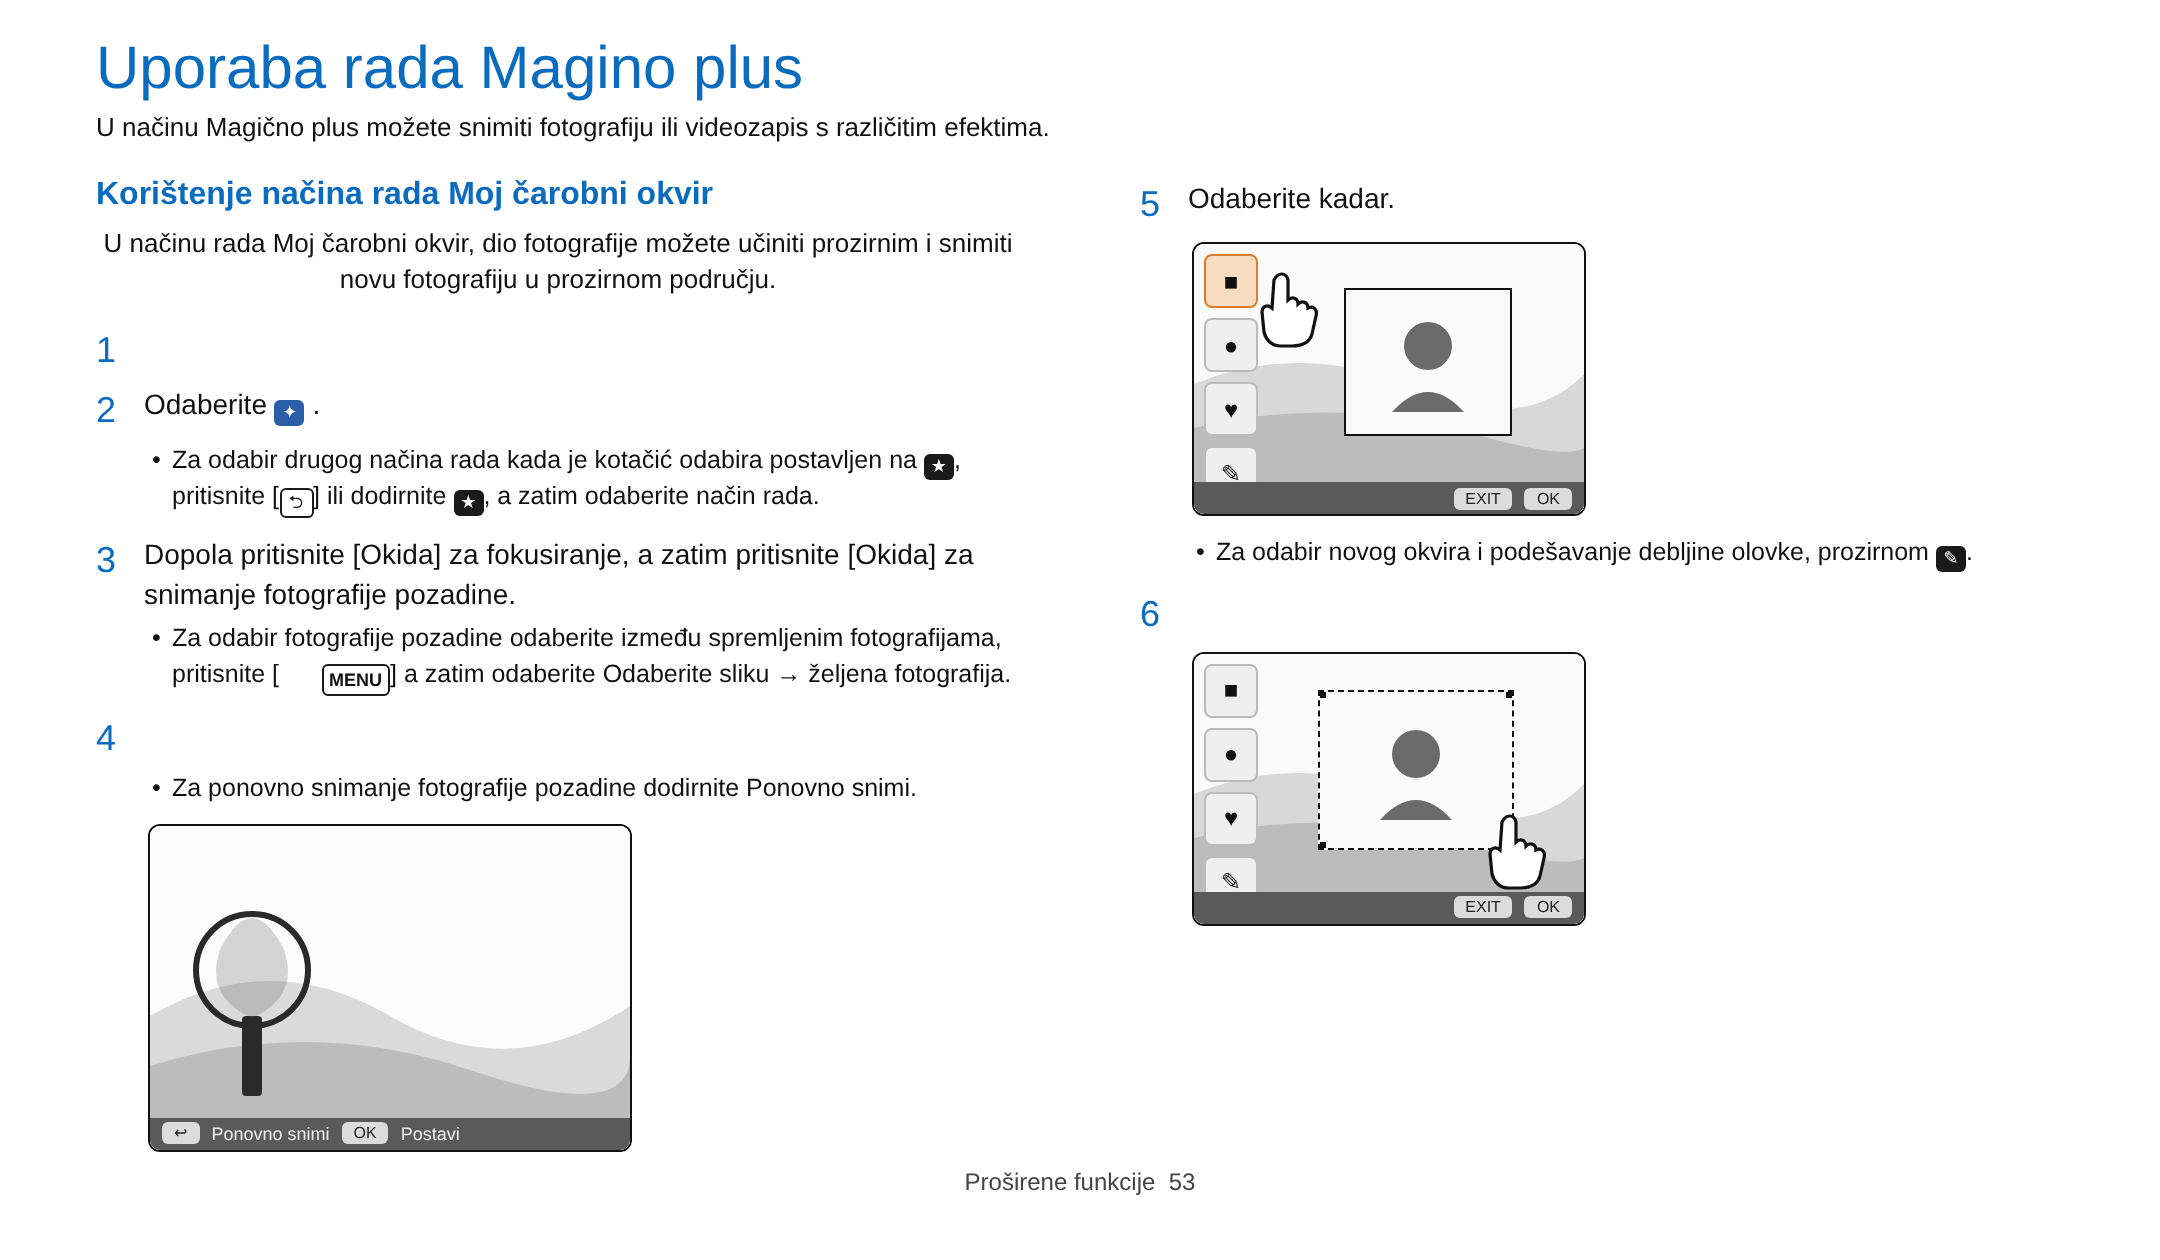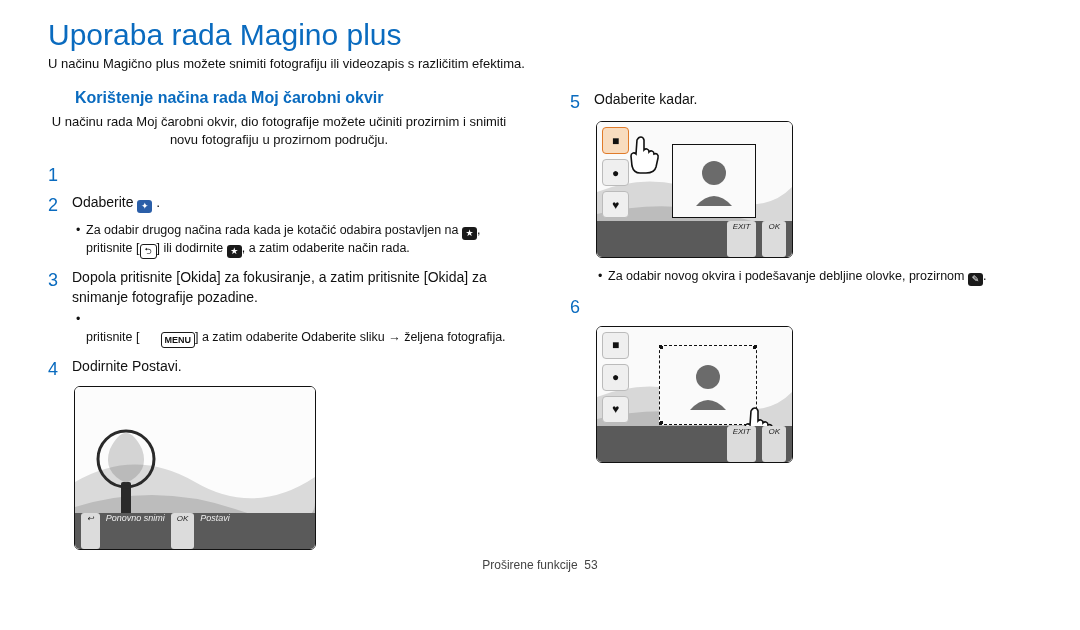--- a/index.html
+++ b/index.html
@@ -25,21 +25,20 @@
   .columns {
     display: flex;
     gap: 60px;
   }
   .col { flex: 1; }
   .section-title {
     color: #0a6bbf;
     font-size: 16px;
     font-weight: 700;
     margin-bottom: 6px;
-    margin-left: 27px;
   }
   .section-sub {
     font-size: 13px;
     line-height: 1.35;
     margin-bottom: 14px;
     text-align: center;
   }
   .step {
     display: flex;
     gap: 10px;
@@ -121,28 +120,28 @@
 
   .scene {
     position: relative;
     width: 100%;
     height: 100%;
     background: linear-gradient(#f0f0f0, #f0f0f0);
   }
   .statusbar {
     position: absolute;
     bottom: 0; left: 0; right: 0;
-    height: 36px;
+    height: 16px;
     background: #5a5a5a;
     display: flex;
+    align-items: center;
     padding: 0 6px;
     gap: 6px;
     color: #eee;
     font-size: 9px;
-    font-style: italic;
   }
   .sb-key {
     background: #dcdcdc;
     color: #222;
     padding: 1px 6px;
     border-radius: 3px;
     font-size: 8px;
   }
   .sidebar {
     position: absolute;
@@ -218,29 +217,31 @@
   </div>
 
   <div class="step">
     <div class="step-num">3</div>
     <div>
       <span>Dopola pritisnite [</span><span class="inline-bold">Okida</span><span>] za fokusiranje, a zatim pritisnite [</span><span class="inline-bold">Okida</span><span>] za snimanje fotografije pozadine.</span>
     </div>
   </div>
   <div class="bullet-block">
     <div class="bullet">
-      <br>
+      <span>Za odabir fotografije pozadine odaberite između spremljenim fotografijama,</span><br>
       <span>pritisnite [</span><span class="menu-box">MENU</span><span>] a zatim odaberite </span><span class="inline-bold">Odaberite sliku</span><span> → željena fotografija.</span><br>
     </div>
   </div>
 
   <div class="step">
     <div class="step-num">4</div>
-    <div>
-      <span>Dodirnite </span><span class="inline-bold">Postavi</span><span>.</span>
+  </div>
+  <div class="bullet-block">
+    <div class="bullet">
+      <span>Za ponovno snimanje fotografije pozadine dodirnite </span><span class="inline-bold">Ponovno snimi</span><span>.</span>
     </div>
   </div>
 
   <div class="figure fig1">
     <div class="scene">
       <svg viewBox="0 0 240 162" width="240" height="162">
         <rect x="0" y="0" width="240" height="162" fill="#fcfcfc"></rect>
         <path d="M0,95 Q60,60 120,95 T240,90 L240,162 L0,162 Z" fill="#dadada"></path>
         <path d="M0,120 Q80,95 160,122 T240,115 L240,162 L0,162 Z" fill="#bcbcbc"></path>
         <rect x="46" y="95" width="10" height="40" fill="#2a2a2a" rx="2"></rect>

